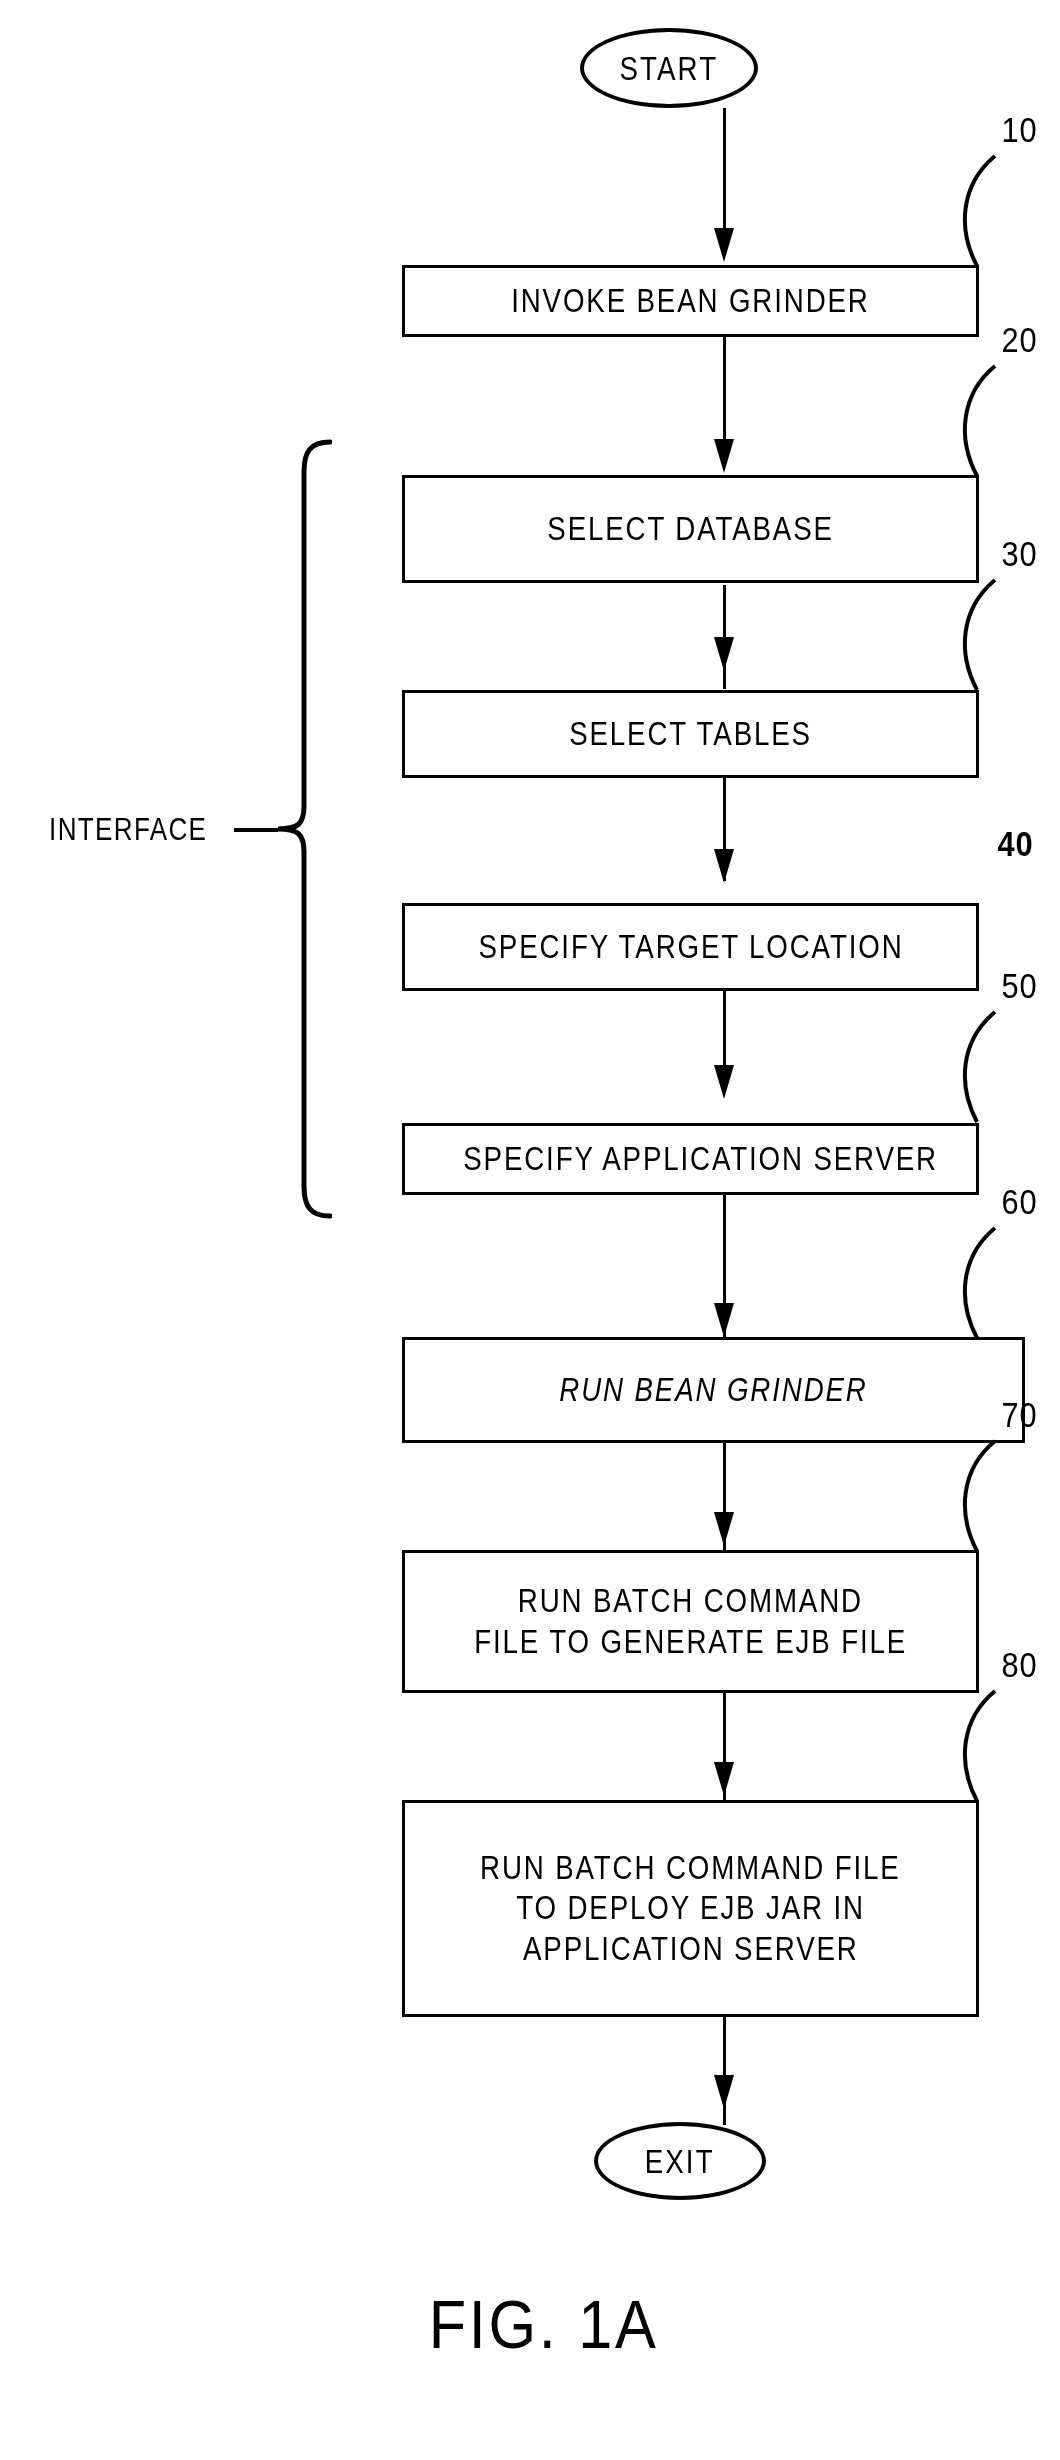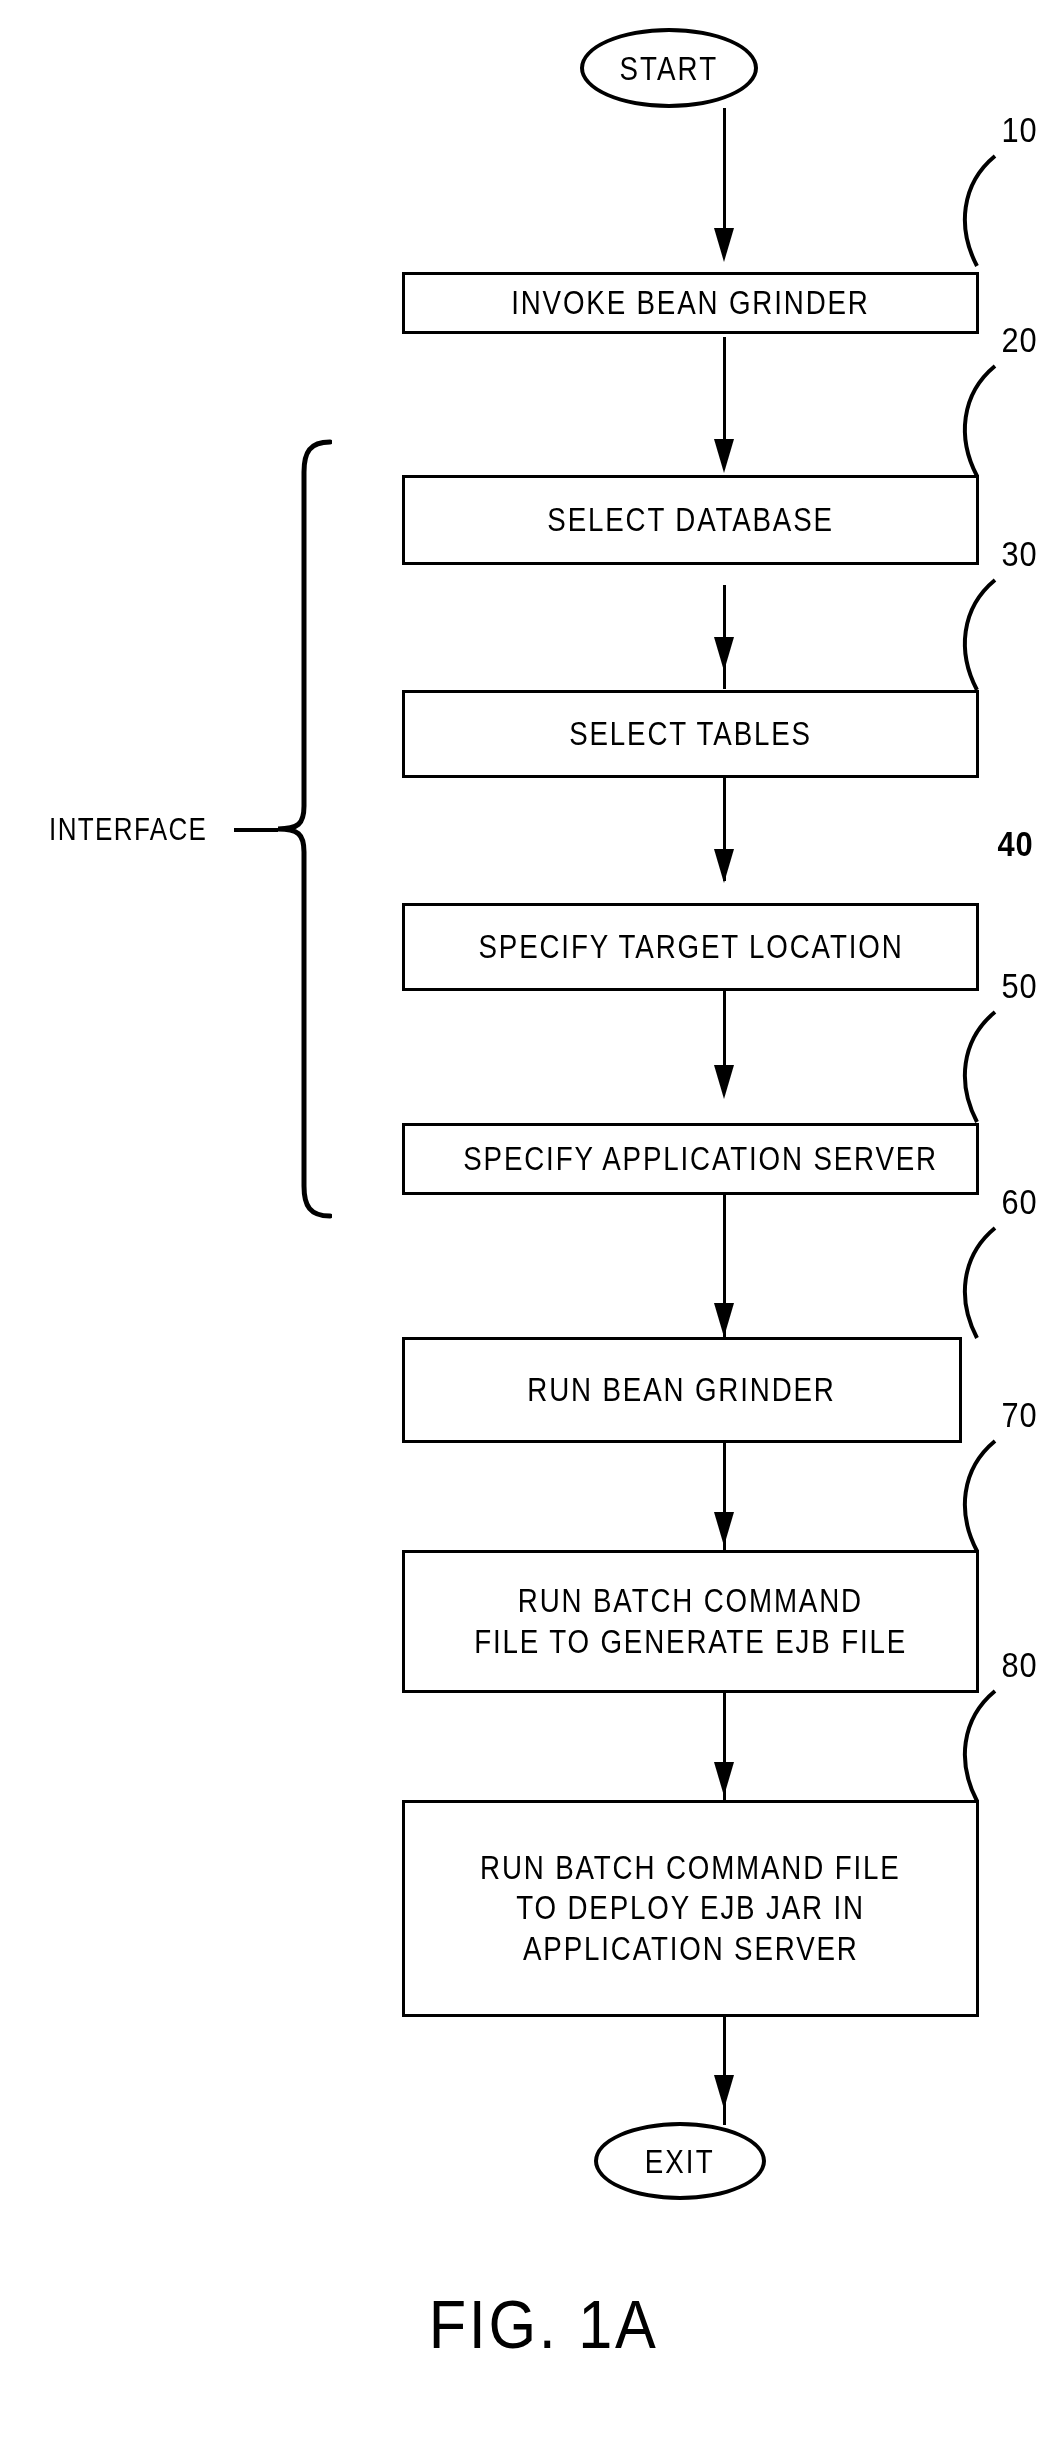--- a/index.html
+++ b/index.html
@@ -110,32 +110,32 @@
 
 <div id="figure">
 
   <div class="oval" style="left:566px; top:28px; width:178px; height:80px;">
     <span>START</span>
   </div>
 
   <div class="conn" style="left:709px; top:108px; height:122px;"></div>
   <div class="arrowhead" style="left:700px; top:228px;"></div>
 
-  <div class="box" style="left:388px; top:272px; width:577px; height:62px;">
+  <div class="box" style="left:388px; top:265px; width:577px; height:72px;">
     <div class="line">INVOKE BEAN GRINDER</div>
   </div>
   <svg class="leader" style="left:885px; top:116px; width:120px; height:152px;" viewBox="0 0 120 152">
     <path d="M78 150 C 58 112, 62 68, 96 40" fill="none" stroke="#000" stroke-width="4"></path>
   </svg>
   <div class="refnum" style="left:985px; top:112px;">10</div>
 
   <div class="conn" style="left:709px; top:337px; height:104px;"></div>
   <div class="arrowhead" style="left:700px; top:439px;"></div>
 
-  <div class="box" style="left:388px; top:475px; width:577px; height:90px;">
+  <div class="box" style="left:388px; top:475px; width:577px; height:108px;">
     <div class="line">SELECT DATABASE</div>
   </div>
   <svg class="leader" style="left:885px; top:326px; width:120px; height:152px;" viewBox="0 0 120 152">
     <path d="M78 150 C 58 112, 62 68, 96 40" fill="none" stroke="#000" stroke-width="4"></path>
   </svg>
   <div class="refnum" style="left:985px; top:322px;">20</div>
 
   <div class="conn" style="left:709px; top:585px; height:104px;"></div>
   <div class="arrowhead" style="left:700px; top:637px;"></div>
 
@@ -162,21 +162,21 @@
     <div class="line">SPECIFY APPLICATION SERVER</div>
   </div>
   <svg class="leader" style="left:885px; top:972px; width:120px; height:152px;" viewBox="0 0 120 152">
     <path d="M78 150 C 58 112, 62 68, 96 40" fill="none" stroke="#000" stroke-width="4"></path>
   </svg>
   <div class="refnum" style="left:985px; top:968px;">50</div>
 
   <div class="conn" style="left:709px; top:1195px; height:144px;"></div>
   <div class="arrowhead" style="left:700px; top:1303px;"></div>
 
-  <div class="box" style="left:388px; top:1337px; width:560px; height:106px;">
+  <div class="box" style="left:388px; top:1337px; width:623px; height:106px;font-style:italic;">
     <div class="line">RUN BEAN GRINDER</div>
   </div>
   <svg class="leader" style="left:885px; top:1188px; width:120px; height:152px;" viewBox="0 0 120 152">
     <path d="M78 150 C 58 112, 62 68, 96 40" fill="none" stroke="#000" stroke-width="4"></path>
   </svg>
   <div class="refnum" style="left:985px; top:1184px;">60</div>
 
   <div class="conn" style="left:709px; top:1443px; height:110px;"></div>
   <div class="arrowhead" style="left:700px; top:1512px;"></div>
 

